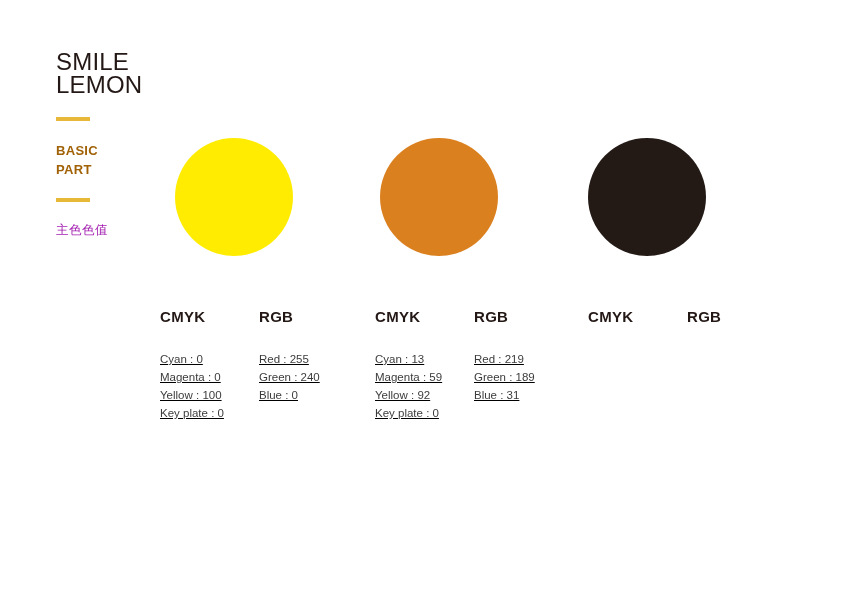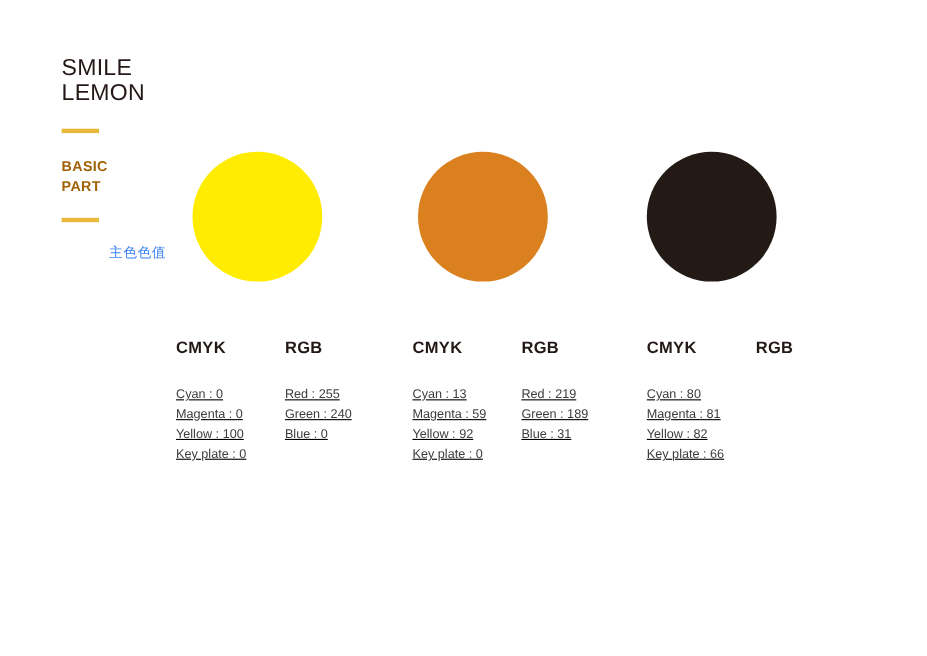--- a/index.html
+++ b/index.html
@@ -24,21 +24,21 @@
 
   
   .side-col {
     position: absolute;
     left: 56px;
     top: 50px;
     width: 95px;
   }
 
   .doc-title {
-    font-size: 21px;
+    font-size: 24px;
     line-height: 23px;
     color: #231815;
     font-weight: 400;
     letter-spacing: 0.2px;
     white-space: pre-line;
   }
 
   .rule {
     width: 34px;
     height: 4px;
@@ -54,23 +54,22 @@
     font-weight: 700;
     color: #a16207;
     letter-spacing: 0.3px;
     white-space: pre-line;
   }
 
   .section-sub {
     margin-top: 19px;
     font-size: 12.5px;
     line-height: 18px;
-    color: #3b82f6;
+    color: #a21caf;
     letter-spacing: 0.5px;
-    text-align: right;
   }
 
   
   .swatch {
     position: absolute;
     width: 118px;
     height: 118px;
     border-radius: 50%;
     top: 138px;
   }
@@ -178,26 +177,20 @@
           <div class="spec-line">Blue : 31</div>
         </div>
       </div>
     </div>
   </div>
 
   <div class="spec-group spec-group-2">
     <div class="spec-cols">
       <div class="spec-col-cmyk">
         <div class="spec-head">CMYK</div>
-        <div class="spec-lines">
-          <div class="spec-line">Cyan : 80</div>
-          <div class="spec-line">Magenta : 81</div>
-          <div class="spec-line">Yellow : 82</div>
-          <div class="spec-line">Key plate : 66</div>
-        </div>
       </div>
       <div class="spec-col-rgb">
         <div class="spec-head">RGB</div>
       </div>
     </div>
   </div>
 
 </div>
 
 </body></html>

